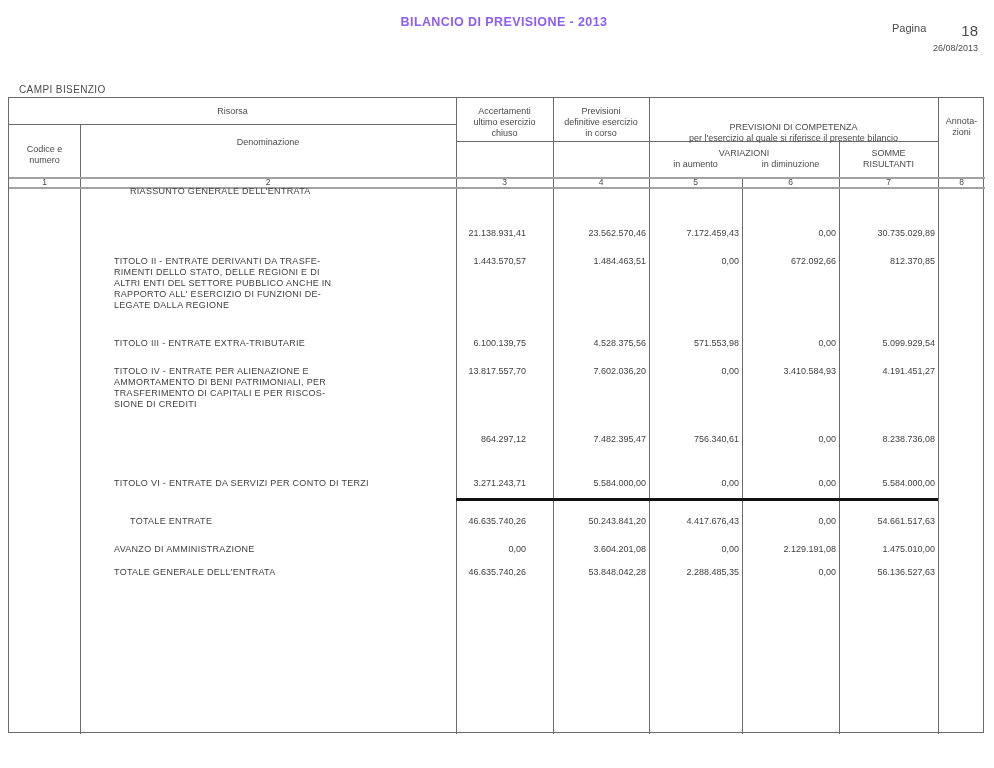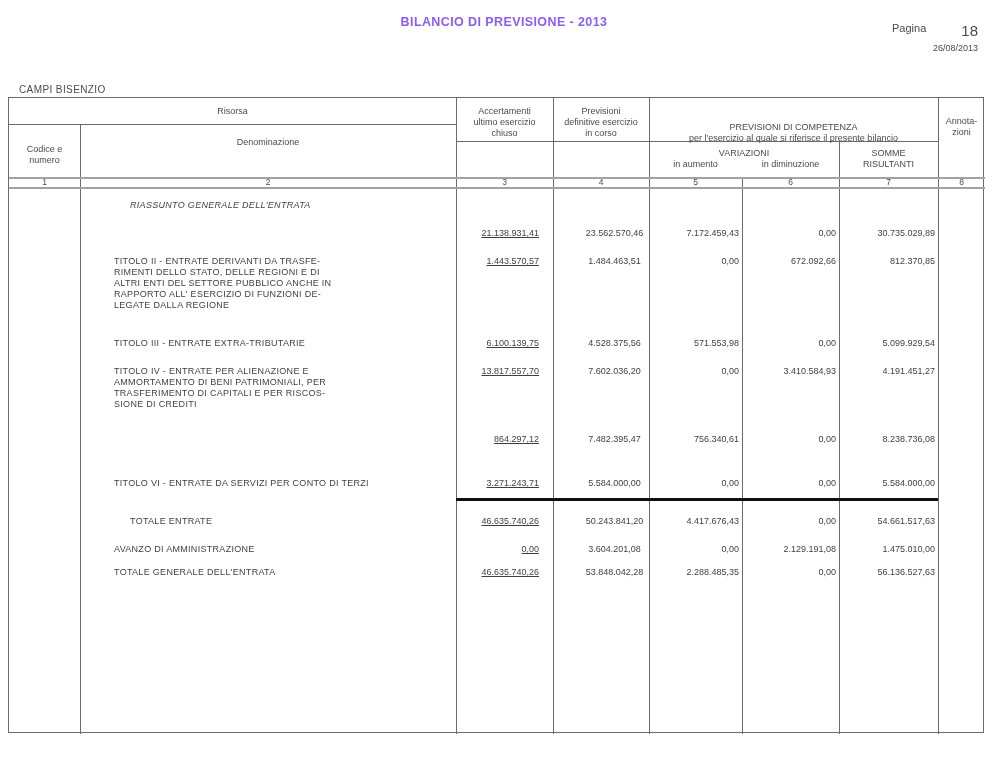--- a/index.html
+++ b/index.html
@@ -28,22 +28,22 @@
 
   .hcell { position:absolute; text-align:center; white-space:pre-line; line-height:11px; color:#4a4a4a; }
   .numrow-cell { position:absolute; top:80px; height:9px; line-height:8px; text-align:center;
     font-size:8.5px; color:#4a4a4a; }
 
   .brow { position:absolute; left:0; width:976px; height:12px; }
   .denom { position:absolute; left:105px; top:0; width:340px; white-space:pre-line;
     line-height:11px; letter-spacing:.3px; color:#3f3f3f; }
   .denom.indent { left:121px; }
   .num { position:absolute; top:0; text-align:right; line-height:11px; color:#3f3f3f; }
-  .n3 { left:436px; width:94px;text-decoration:underline; }
-  .n4 { left:559px; width:93px;text-align:center; }
+  .n3 { left:423px; width:94px; }
+  .n4 { left:544px; width:93px; }
   .n5 { left:640px; width:90px; }
   .n6 { left:733px; width:94px; }
   .n7 { left:830px; width:96px; }
 </style>
 </head>
 <body>
 
 <div class="page">
 
   <div class="doc-title">BILANCIO DI PREVISIONE - 2013</div>
@@ -89,21 +89,21 @@
 
     <div class="numrow-cell" style="left:0; width:71px;">1</div>
     <div class="numrow-cell" style="left:71px; width:376px;">2</div>
     <div class="numrow-cell" style="left:447px; width:97px;">3</div>
     <div class="numrow-cell" style="left:544px; width:96px;">4</div>
     <div class="numrow-cell" style="left:640px; width:93px;">5</div>
     <div class="numrow-cell" style="left:733px; width:97px;">6</div>
     <div class="numrow-cell" style="left:830px; width:99px;">7</div>
     <div class="numrow-cell" style="left:929px; width:47px;">8</div>
 
-    <div class="brow" style="top:102px;font-style:italic;">
+    <div class="brow" style="top:88px;">
       <div class="denom indent">RIASSUNTO GENERALE DELL'ENTRATA</div>
     </div>
 
     <div class="brow" style="top:130px;">
       <div class="num n3">21.138.931,41</div>
       <div class="num n4">23.562.570,46</div>
       <div class="num n5">7.172.459,43</div>
       <div class="num n6">0,00</div>
       <div class="num n7">30.735.029,89</div>
     </div>

